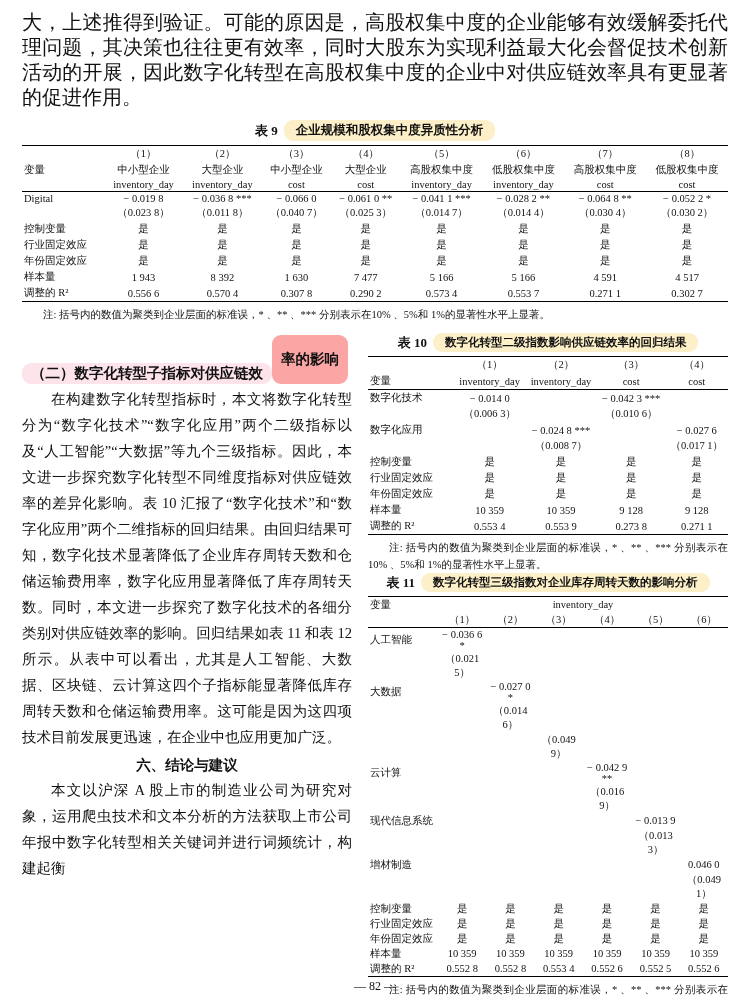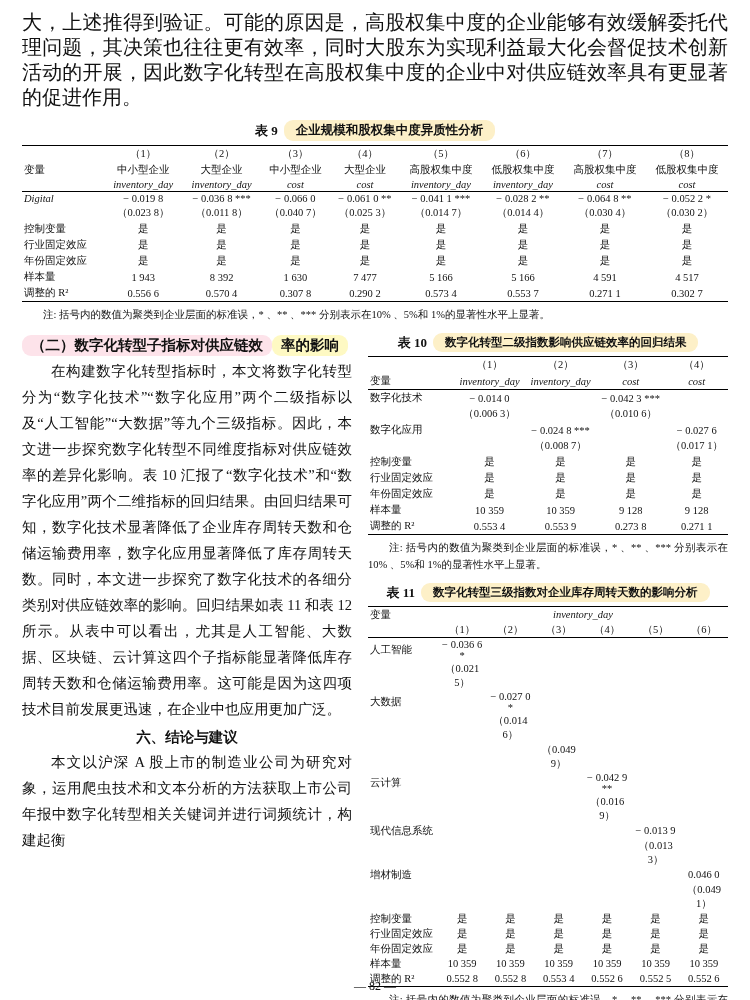--- a/index.html
+++ b/index.html
@@ -22,36 +22,36 @@
   .tbl-cap{
     background:#fdf0c8;border-radius:9px;padding:2px 12px;
     font-size:12.5px;font-weight:bold;color:#111;white-space:nowrap;
   }
   table{border-collapse:collapse;width:100%;}
   .t9{font-size:10.5px;}
   .t9 th,.t9 td{padding:1px 2px;text-align:center;vertical-align:middle;}
   .t9 .lbl{text-align:left;padding-left:2px;white-space:nowrap;}
   .rule-top{border-top:1.4px solid #000;}
   .rule-bot{border-bottom:1.4px solid #000;}
-  .ital{font-style:italic;margin-top:40px;}
+  .ital{margin-top:40px;}
   .note{font-size:10.5px;line-height:17px;margin-top:4px;text-align:justify;}
   .note-ind{text-indent:2em;}
 
   
   .cols{display:flex;gap:16px;margin-top:10px;}
   .colL{width:330px;}
   .colR{width:360px;}
 
   .sub-head{display:flex;flex-wrap:wrap;align-items:flex-end;margin-bottom:2px;}
   .hl{
     background:#fde3ea;border-radius:9px;padding:1px 9px;
     font-size:14.5px;font-weight:bold;display:inline-block;
   }
   .hl2{
-    background:#fef9c3;border-radius:9px;padding:1px 9px;
+    background:#fca5a5;border-radius:9px;padding:15px 9px;
     font-size:14.5px;font-weight:bold;display:inline-block;margin-top:2px;
   }
   .body-cn{font-size:14.5px;line-height:26px;text-align:justify;}
   .sec-head{font-size:14.5px;font-weight:bold;text-align:center;margin:6px 0 2px 0;}
 
   
   .tbl-title-r{display:flex;align-items:center;justify-content:center;margin:0 0 4px 0;}
   .t10{font-size:10.5px;}
   .t10 th,.t10 td{padding:1px 2px;text-align:center;vertical-align:middle;}
   .t10 .lbl{text-align:left;white-space:nowrap;}
@@ -288,21 +288,21 @@
               <td class="lbl">调整的 R²</td>
           <td>0.553 4</td>
           <td>0.553 9</td>
           <td>0.273 8</td>
           <td>0.271 1</td>
         </tr>
       </tbody>
         </table>
       <div class="note-r note-ind">注: 括号内的数值为聚类到企业层面的标准误，* 、** 、*** 分别表示在10% 、5%和 1%的显著性水平上显著。</div>
 
-      <div class="tbl-title-r" style="margin-top:10px;">
+      <div class="tbl-title-r" style="margin-top:0;">
         <span class="tbl-num">表 11</span>
         <span class="tbl-cap" style="font-size:11.5px;">数字化转型三级指数对企业库存周转天数的影响分析</span>
       </div>
 
       <table class="t11">
         <tbody>
             <tr>
           <td class="lbl" style="width:66px;border-top:1.4px solid #000;">变量</td>
           <td colspan="6" class="ital" style="border-top:1.4px solid #000;">inventory_day</td>
         </tr>

